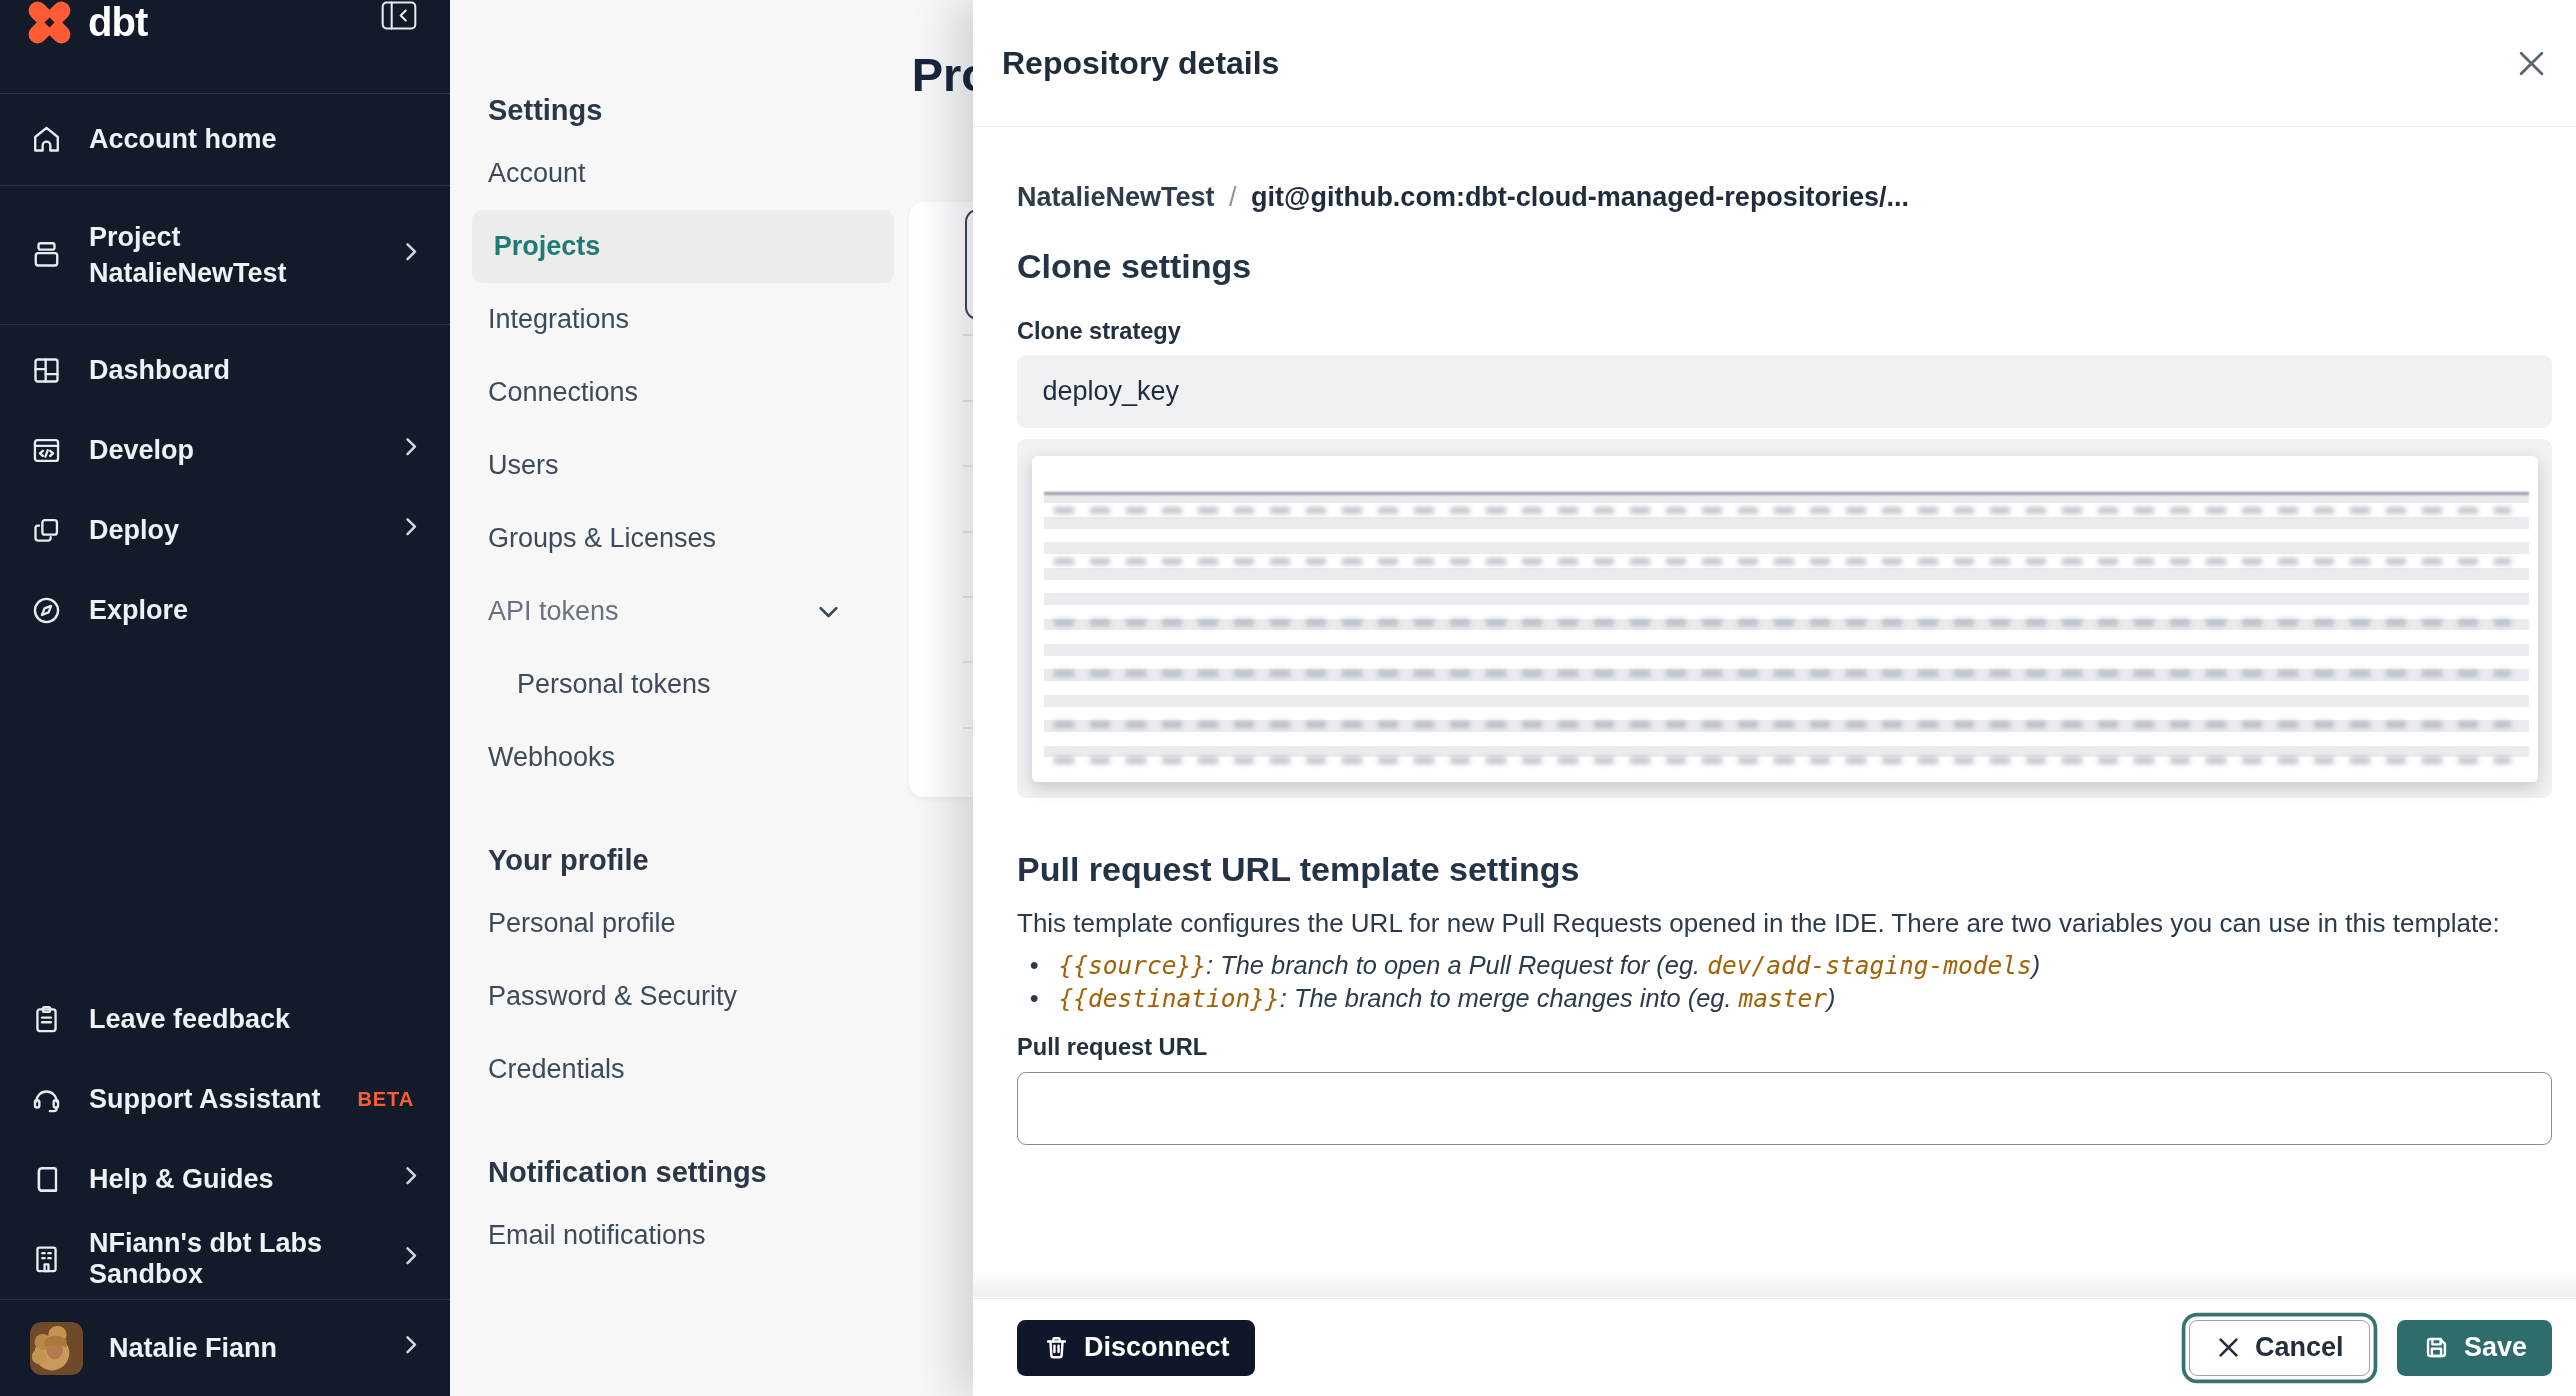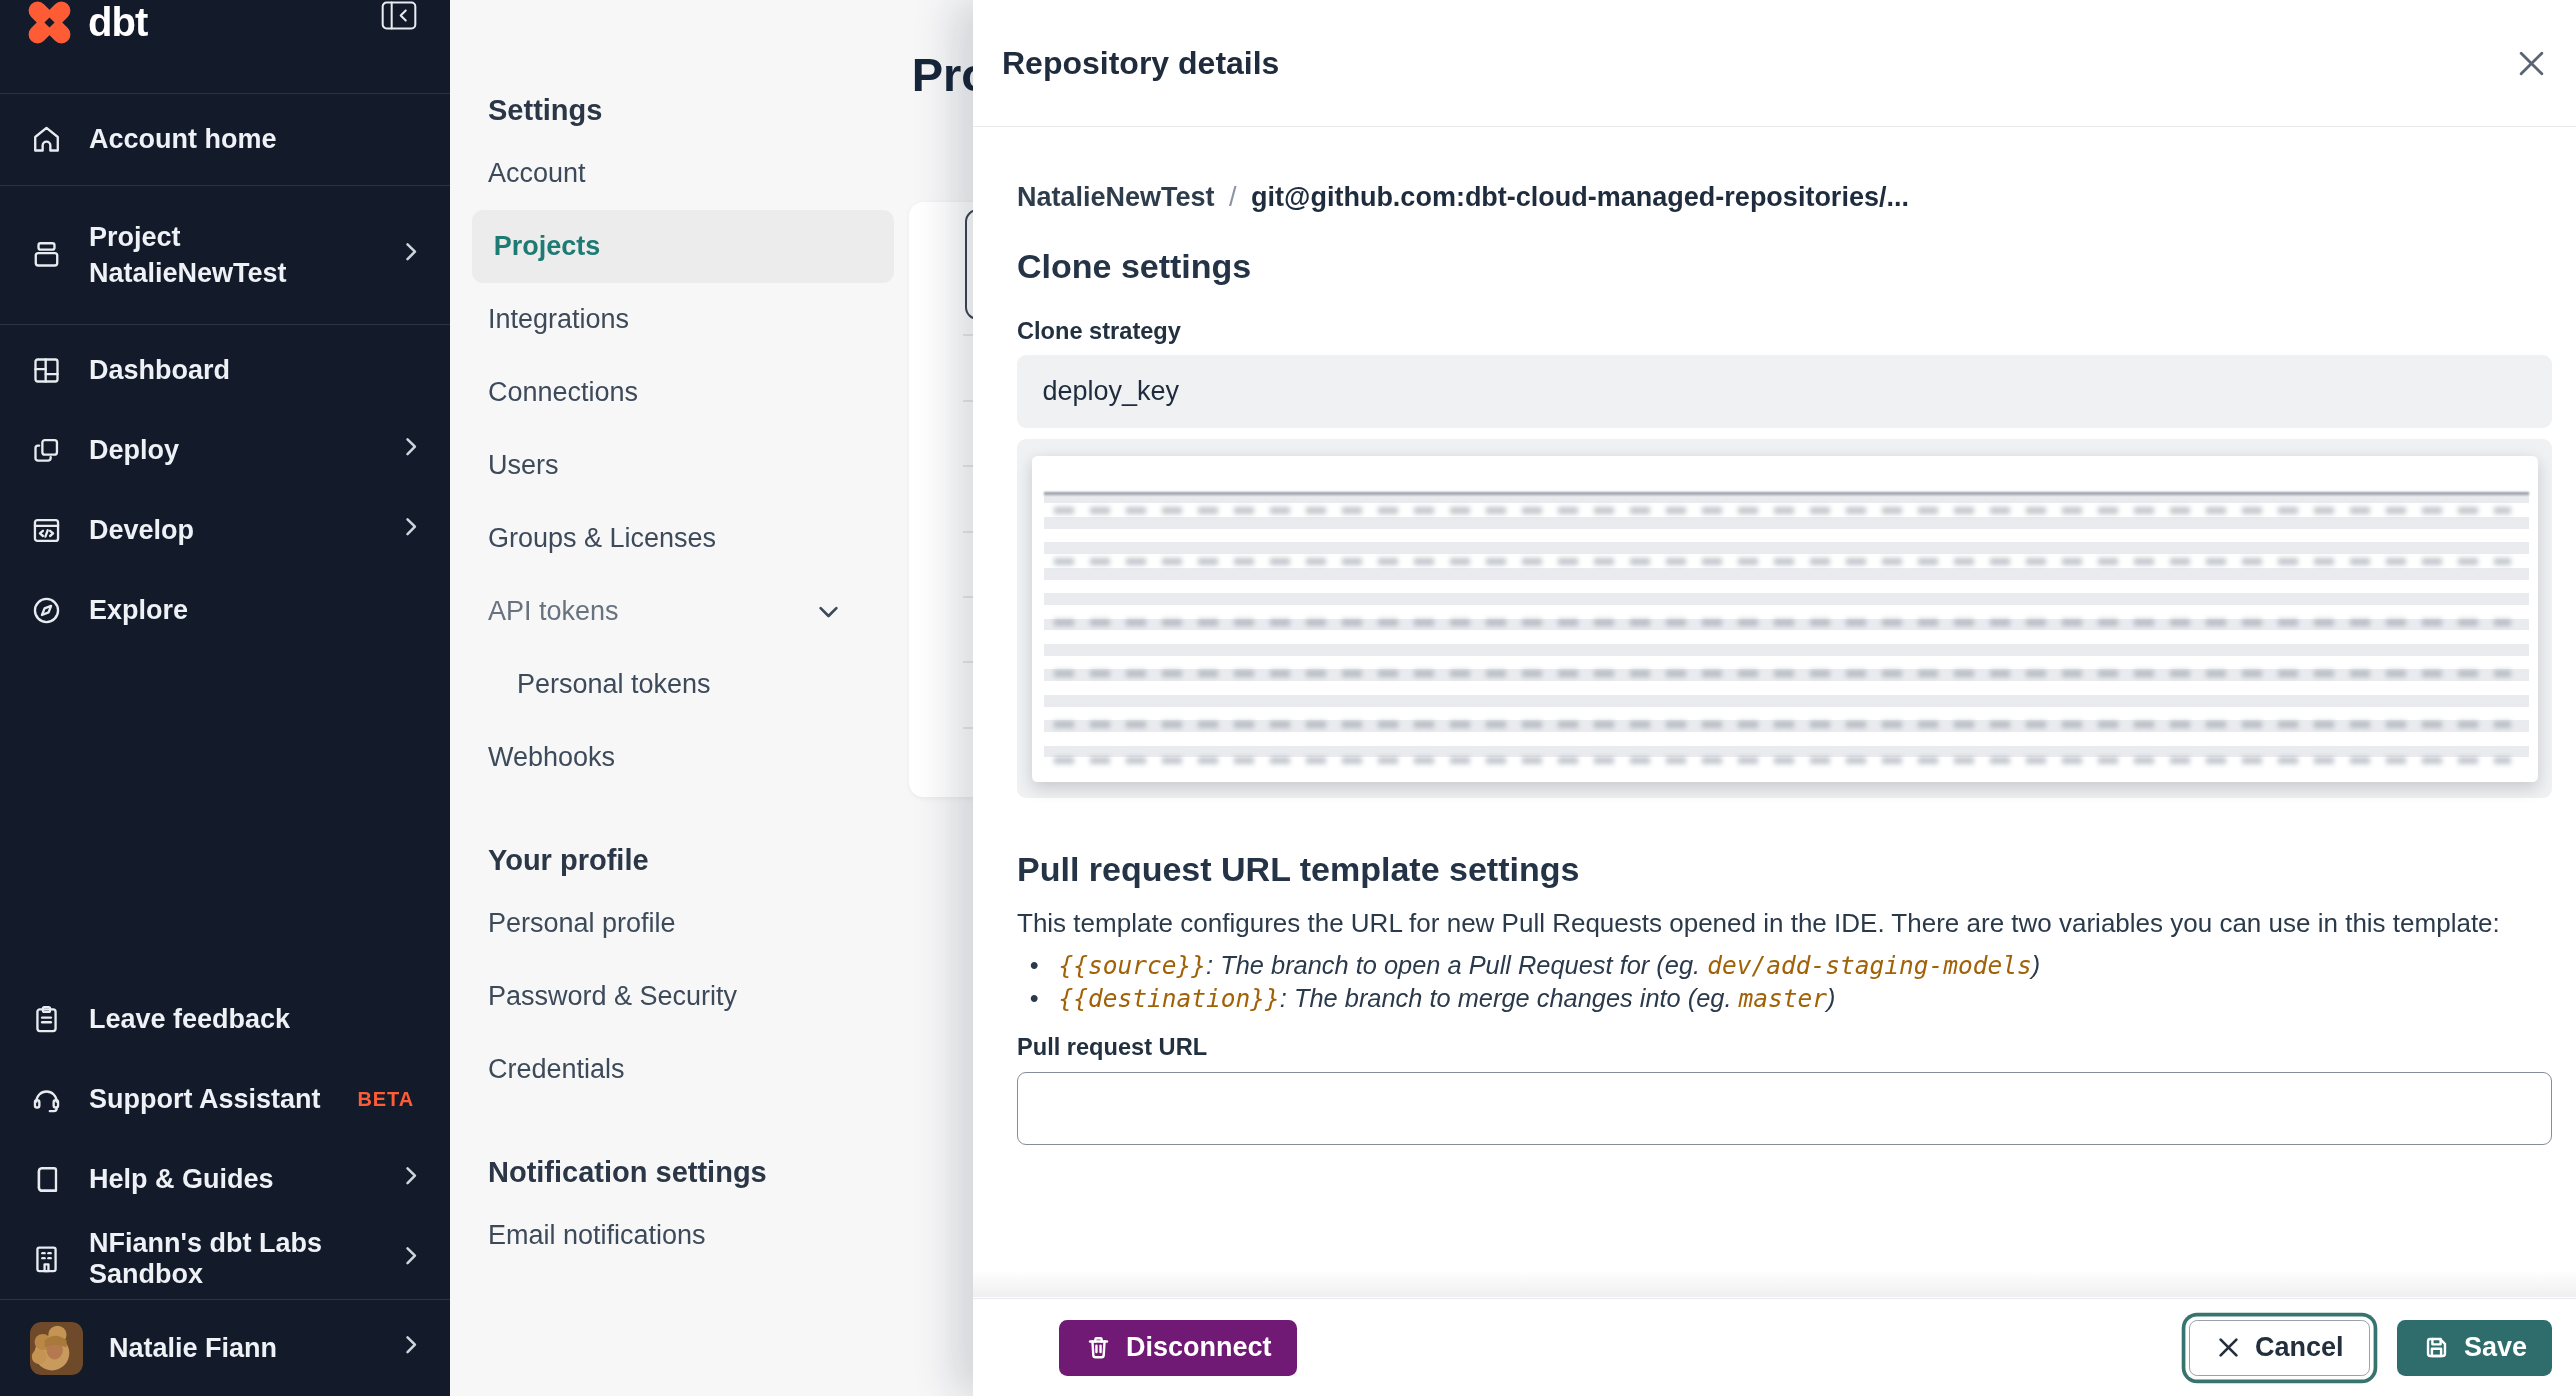--- a/index.html
+++ b/index.html
@@ -60,21 +60,21 @@
   .bl{position:absolute;left:22px;right:27px;height:7.3px;background:repeating-linear-gradient(90deg,#8f98a3 0 20px,rgba(0,0,0,0) 20px 36px);filter:blur(2.7px);opacity:.55;}
   .desc{margin-top:18px;font-size:26px;color:#2b3a4b;line-height:33px;}
   .bullets{margin:9px 0 0 12.7px;padding:0;list-style:none;}
   .bullets li{font-size:25.4px;line-height:33px;color:#2b3a4b;font-style:italic;}
   .bullets li::before{content:"•";font-style:normal;margin-right:20px;color:#2b3a4b;}
   .code{font-family:"DejaVu Sans Mono",monospace;font-style:italic;font-size:24.5px;color:#a16207;}
   .urlinput{margin-top:11px;width:100%;height:73px;box-sizing:border-box;border:1.8px solid #848d98;border-radius:9px;background:#fff;font-size:27px;padding:0 22px;color:#1f2c3d;outline:none;}
   .d-foot{position:absolute;left:0;right:0;bottom:0;height:98px;border-top:1.8px solid #e7e9ec;background:#fff;display:flex;align-items:center;padding:0 23.6px 0 44px;box-sizing:border-box;}
   .d-foot::before{content:"";position:absolute;left:0;right:0;top:-29px;height:27px;background:linear-gradient(to bottom,rgba(19,26,41,0),rgba(19,26,41,.07));}
   .btn{height:56px;border-radius:8.2px;display:flex;align-items:center;gap:12.7px;font-size:27px;font-weight:600;padding:0 25.4px;border:none;cursor:pointer;font-family:"Liberation Sans",sans-serif;}
-  .btn-danger{background:#701a75;color:#ffffff;margin-left:42px;}
+  .btn-danger{background:#0f172a;color:#ffffff;}
   .btn-cancel{background:#ffffff;color:#232f3d;border:1.8px solid #9aa3ad;margin-left:auto;box-shadow:0 0 0 3.6px #ffffff,0 0 0 7.3px #37736f;}
   .btn-save{background:#2f6d6d;color:#ffffff;margin-left:27px;}
   .bic{width:29px;height:29px;stroke:#ffffff;fill:none;stroke-width:2;stroke-linecap:round;stroke-linejoin:round;}
   .bic-dark{width:27px;height:27px;stroke:#232f3d;fill:none;stroke-width:2.4;stroke-linecap:round;}
 </style>
 </head>
 <body>
 
 <div class="stage">
 
@@ -128,38 +128,38 @@
           <rect x="4" y="4" width="16" height="16" rx="1.6"></rect>
           <line x1="11.4" y1="4" x2="11.4" y2="20"></line>
           <line x1="4" y1="11" x2="11.4" y2="11"></line>
           <line x1="11.4" y1="14.6" x2="20" y2="14.6"></line>
         </svg>
       <span>Dashboard</span>
     </div>
 
     <div class="lrow h88">
       <svg class="ic" viewBox="0 0 24 24">
-          <rect x="9" y="4.4" width="10.6" height="10.6" rx="1.8"></rect>
-          <path d="M6.6 8.4h-.8A1.8 1.8 0 0 0 4 10.2v7.4a1.8 1.8 0 0 0 1.8 1.8h7.4a1.8 1.8 0 0 0 1.8-1.8v-.8"></path>
-        </svg>
-      <span>Deploy</span>
-      <span class="chev"><svg class="chev-ic" viewBox="0 0 24 24">
-            <polyline points="9,5 16,12 9,19"></polyline>
-          </svg></span>
-    </div>
-
-    <div class="lrow h88">
-      <svg class="ic" viewBox="0 0 24 24">
           <rect x="3.6" y="4.4" width="16.8" height="15.2" rx="1.8"></rect>
           <line x1="3.6" y1="8.6" x2="20.4" y2="8.6"></line>
           <polyline points="9.4,12.2 7.2,14.1 9.4,16"></polyline>
           <polyline points="14.6,12.2 16.8,14.1 14.6,16"></polyline>
           <line x1="12.9" y1="11.8" x2="11.2" y2="16.4"></line>
         </svg>
       <span>Develop</span>
+      <span class="chev"><svg class="chev-ic" viewBox="0 0 24 24">
+            <polyline points="9,5 16,12 9,19"></polyline>
+          </svg></span>
+    </div>
+
+    <div class="lrow h88">
+      <svg class="ic" viewBox="0 0 24 24">
+          <rect x="9" y="4.4" width="10.6" height="10.6" rx="1.8"></rect>
+          <path d="M6.6 8.4h-.8A1.8 1.8 0 0 0 4 10.2v7.4a1.8 1.8 0 0 0 1.8 1.8h7.4a1.8 1.8 0 0 0 1.8-1.8v-.8"></path>
+        </svg>
+      <span>Deploy</span>
       <span class="chev"><svg class="chev-ic" viewBox="0 0 24 24">
             <polyline points="9,5 16,12 9,19"></polyline>
           </svg></span>
     </div>
 
     <div class="lrow h88">
       <svg class="ic" viewBox="0 0 24 24">
           <circle cx="12" cy="12" r="8.4"></circle>
           <path d="M15.3 8.7l-1.8 4.7-4.8 1.9 1.9-4.8Z"></path>
         </svg>

